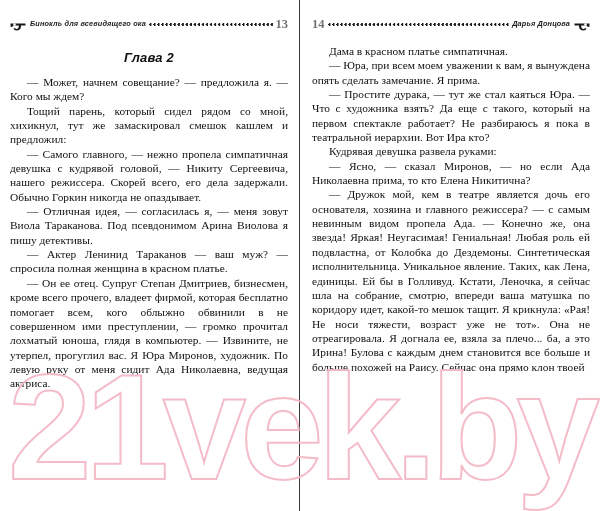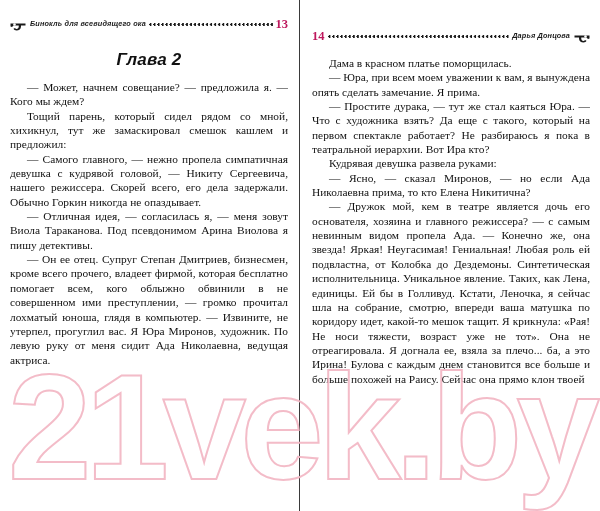--- a/index.html
+++ b/index.html
@@ -22,21 +22,21 @@
     inset: 0;
     display: flex;
   }
   .page-half {
     position: relative;
     width: 300px;
     height: 511px;
     box-sizing: border-box;
   }
   .page-half.left  { padding: 0 12px 0 10px; }
-  .page-half.right { padding: 12px 10px 0 12px; }
+  .page-half.right { padding: 0 10px 0 12px; }
   .gutter {
     position: absolute;
     left: 299px;
     top: 0;
     width: 1px;
     height: 511px;
     background: #3a3a3a;
     z-index: 5;
   }
 
@@ -65,21 +65,21 @@
     letter-spacing: .15px;
     color: #1a1a1a;
     white-space: nowrap;
     line-height: 1;
     padding-bottom: 3px;
   }
   .rh-folio {
     font-family: "Liberation Serif", "DejaVu Serif", serif;
     font-weight: 700;
     font-size: 12.5px;
-    color: #be185d;
+    color: #737373;
     line-height: 1;
     white-space: nowrap;
   }
   .rh-dots {
     flex: 1 1 auto;
     height: 9px;
     min-width: 4px;
     background-image: radial-gradient(circle at 1.4px 50%, #1a1a1a 1.25px, rgba(0,0,0,0) 1.35px);
     background-size: 4.05px 100%;
     background-repeat: repeat-x;
@@ -97,21 +97,21 @@
   }
   .gun svg { display: block; width: 17px; height: 11px; }
   .gun.flip svg { transform: scaleX(-1); }
 
   
   .chapter {
     text-align: center;
     font-family: "Liberation Sans", "DejaVu Sans", sans-serif;
     font-style: italic;
     font-weight: 700;
-    font-size: 17px;
+    font-size: 13px;
     color: #111;
     margin: 6px 0 10px 0;
     letter-spacing: .2px;
   }
 
   
   .body-col {
     font-family: "Liberation Serif", "DejaVu Serif", serif;
     font-size: 11.4px;
     line-height: 14.35px;
@@ -173,20 +173,21 @@
         </div>
       </div>
 
       <div class="chapter">Глава 2</div>
 
       <div class="body-col">
         <p>— Может, начнем совещание? — предложила я. — Кого мы ждем?</p>
         <p>Тощий парень, который сидел рядом со мной, хихикнул, тут же замаскировал смешок кашлем и предложил:</p>
         <p>— Самого главного, — нежно пропела симпатичная девушка с кудрявой головой, — Никиту Сергеевича, нашего режиссера. Скорей всего, его дела задержали. Обычно Горкин никогда не опаздывает.</p>
         <p>— Отличная идея, — согласилась я, — меня зовут Виола Тараканова. Под псевдонимом Арина Виолова я пишу детективы.</p>
+        <p>— Актер Ленинид Тараканов — ваш муж? — спросила полная женщина в красном платье.</p>
         <p>— Он ее отец. Супруг Степан Дмитриев, бизнесмен, кроме всего прочего, владеет фирмой, которая бесплатно помогает всем, кого облыжно обвинили в не совершенном ими преступлении, — громко прочитал лохматый юноша, глядя в компьютер. — Извините, не утерпел, прогуглил вас. Я Юра Миронов, художник. По левую руку от меня сидит Ада Николаевна, ведущая актриса.</p>
       </div>
     </div>
 
     <div class="page-half right">
 
       <div class="runhead right">
         <div class="runhead-inner">
           <span class="rh-folio">14</span>
           <span class="rh-dots"></span>
@@ -194,21 +195,21 @@
           <span class="gun flip">
             <svg viewBox="0 0 34 22" xmlns="http://www.w3.org/2000/svg">
               <path d="M1 7 L31 7 L31 11 L22 11 L22 13 C22 18 18 21 13 21 C10 21 8 19.5 7 17.5 L10 16 C10.8 17.3 11.8 18 13 18 C15.6 18 17.5 16.2 17.5 13 L17.5 11 L7 11 L4 14 L1 13 Z" fill="#1a1a1a"></path>
               <circle cx="9" cy="9" r="2.6" fill="#ffffff"></circle>
             </svg>
           </span>
         </div>
       </div>
 
       <div class="body-col">
-        <p>Дама в красном платье поморщилась.</p>
+        <p>Дама в красном платье симпатичная.</p>
         <p>— Юра, при всем моем уважении к вам, я вынуждена опять сделать замечание. Я прима.</p>
         <p>— Простите дурака, — тут же стал каяться Юра. — Что с художника взять? Да еще с такого, который на первом спектакле работает? Не разбираюсь я пока в театральной иерархии. Вот Ира кто?</p>
         <p>Кудрявая девушка развела руками:</p>
         <p>— Ясно, — сказал Миронов, — но если Ада Николаевна прима, то кто Елена Никитична?</p>
         <p>— Дружок мой, кем в театре является дочь его основателя, хозяина и главного режиссера? — с самым невинным видом пропела Ада. — Конечно же, она звезда! Яркая! Неугасимая! Гениальная! Любая роль ей подвластна, от Колобка до Дездемоны. Синтетическая исполнительница. Уникальное явление. Таких, как Лена, единицы. Ей бы в Голливуд. Кстати, Леночка, я сейчас шла на собрание, смотрю, впереди ваша матушка по коридору идет, какой-то мешок тащит. Я крикнула: «Рая! Не носи тяжести, возраст уже не тот». Она не отреагировала. Я догнала ее, взяла за плечо... ба, а это Ирина! Булова с каждым днем становится все больше и больше похожей на Раису. Сейчас она прямо клон твоей</p>
       </div>
     </div>
 
   </div>
 

